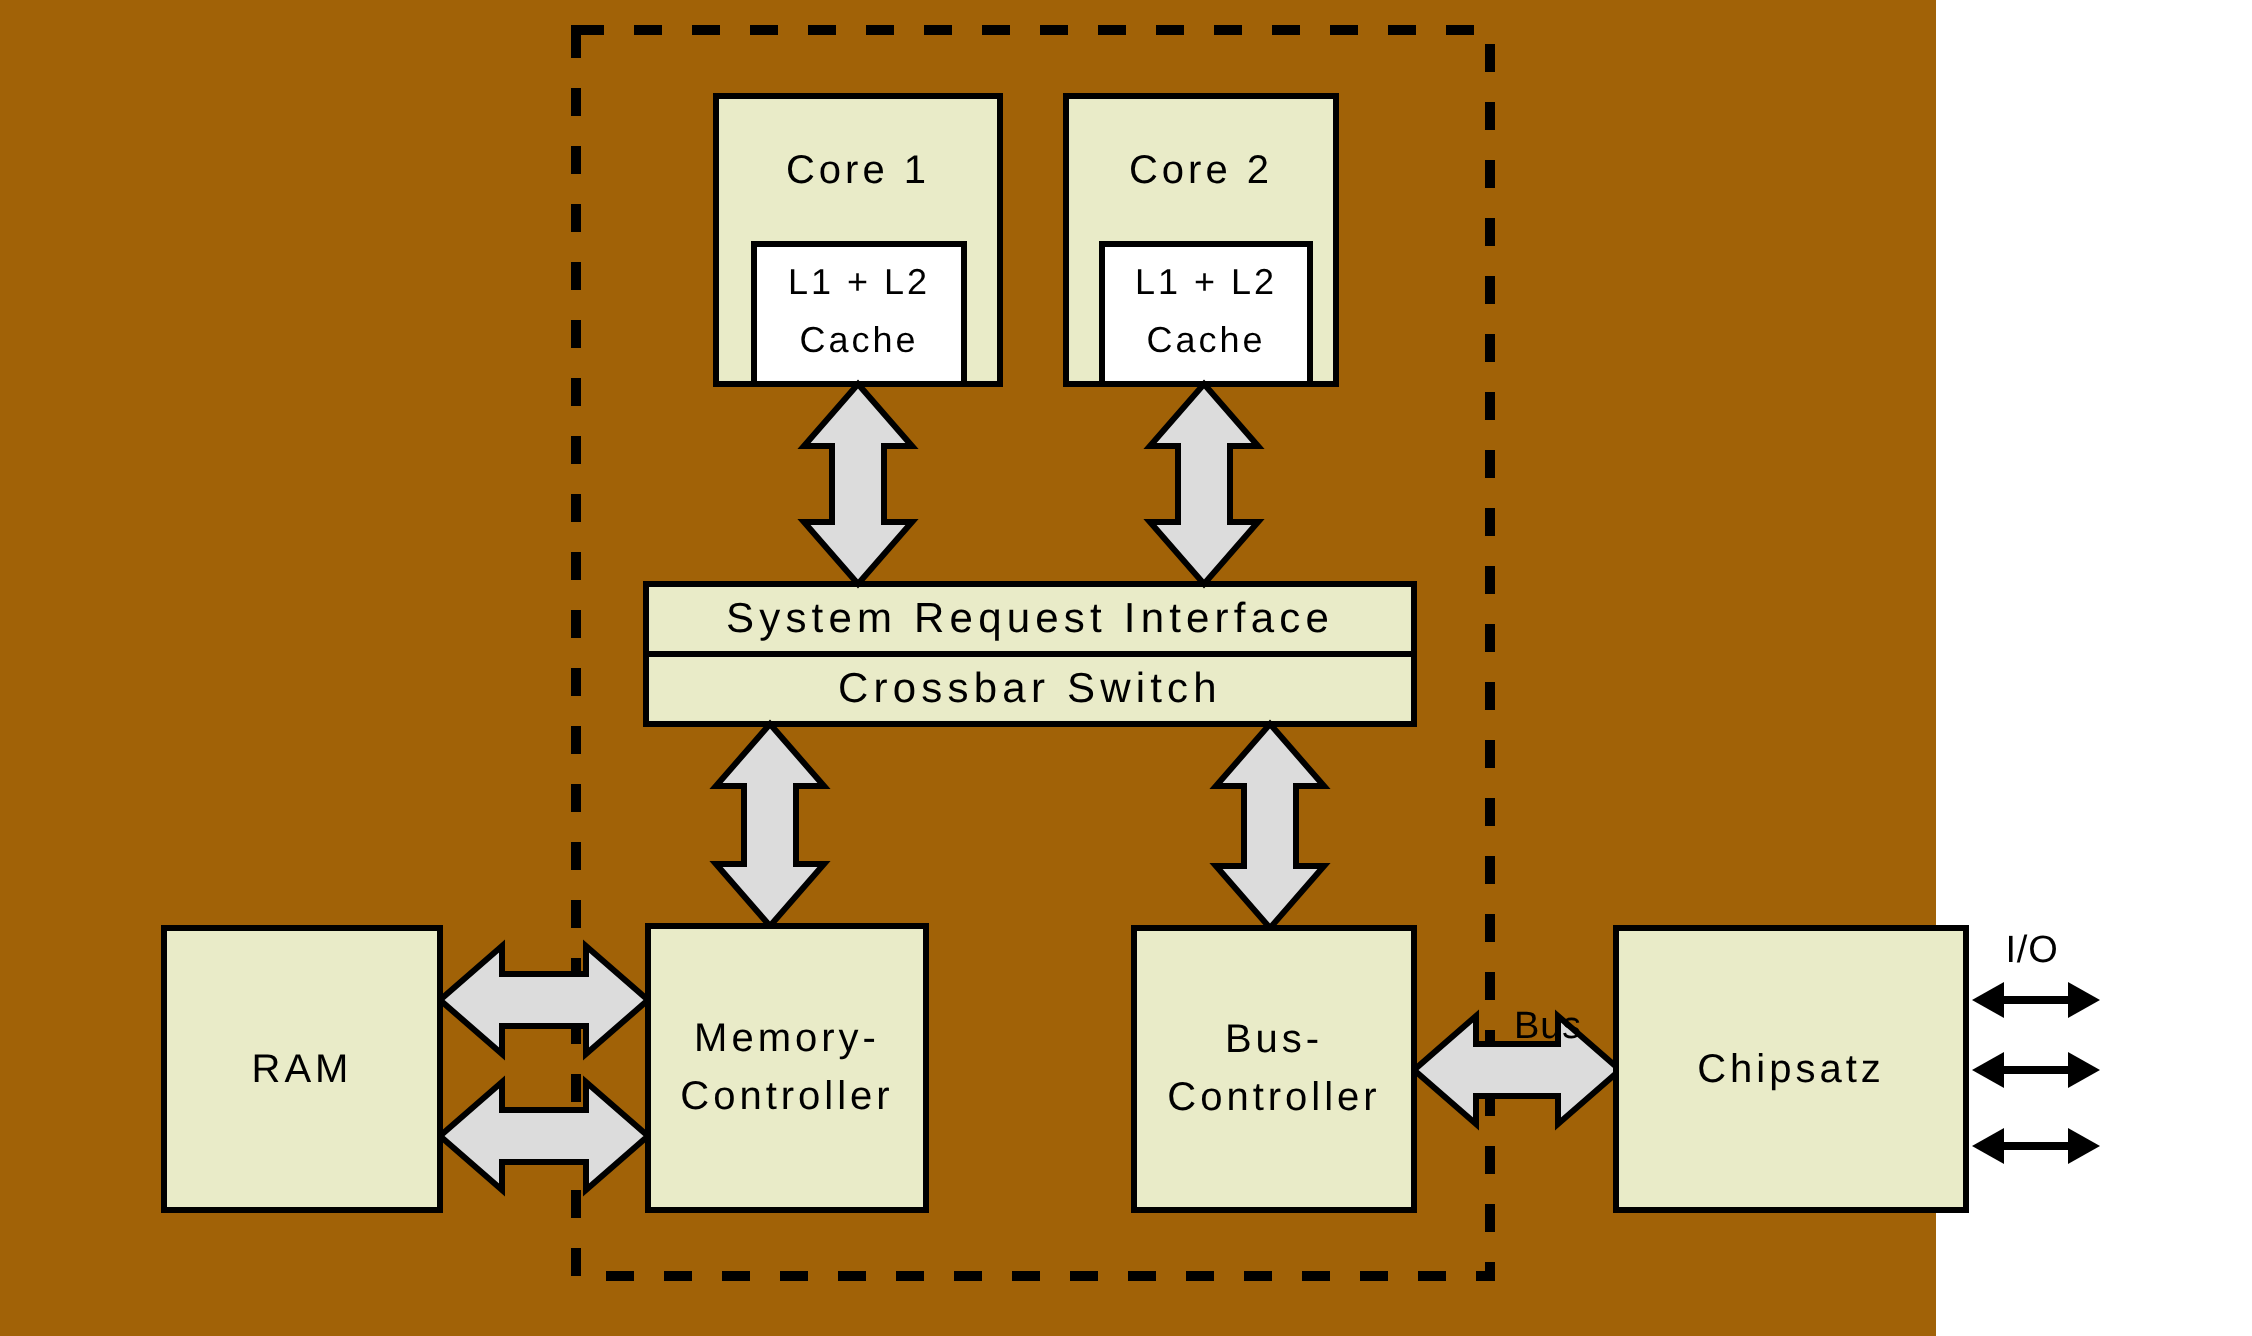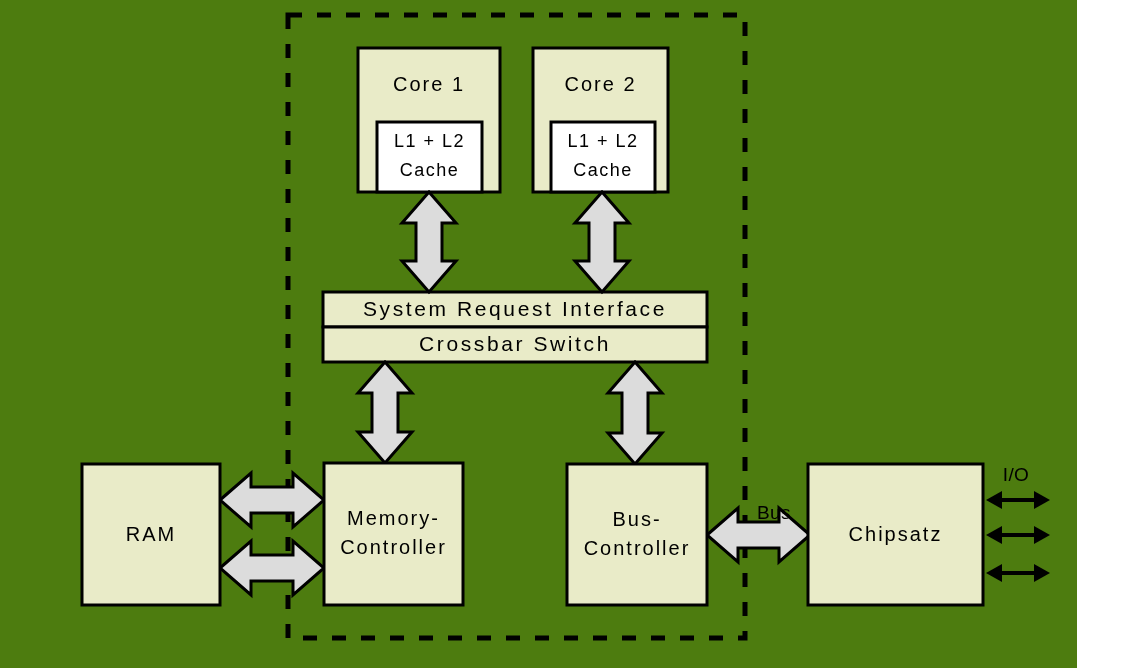--- a/index.html
+++ b/index.html
@@ -8,23 +8,23 @@
     background: #ffffff;
   }
   body {
     width: 1126px;
     height: 668px;
     font-family: "Liberation Sans", sans-serif;
     overflow: hidden;
   }
   #diagram-root {
     position: relative;
-    width: 1077px;
+    width: 968px;
     height: 668px;
-    background: #4d7c0f;
+    background: #a16207;
   }
   svg#diagram-svg {
     display: block;
     width: 1126px;
     height: 668px;
   }
   .box-label, .bar-label, .cache-label, .edge-label {
     font-family: "Liberation Sans", sans-serif;
     fill: #000000;
     text-anchor: middle;

